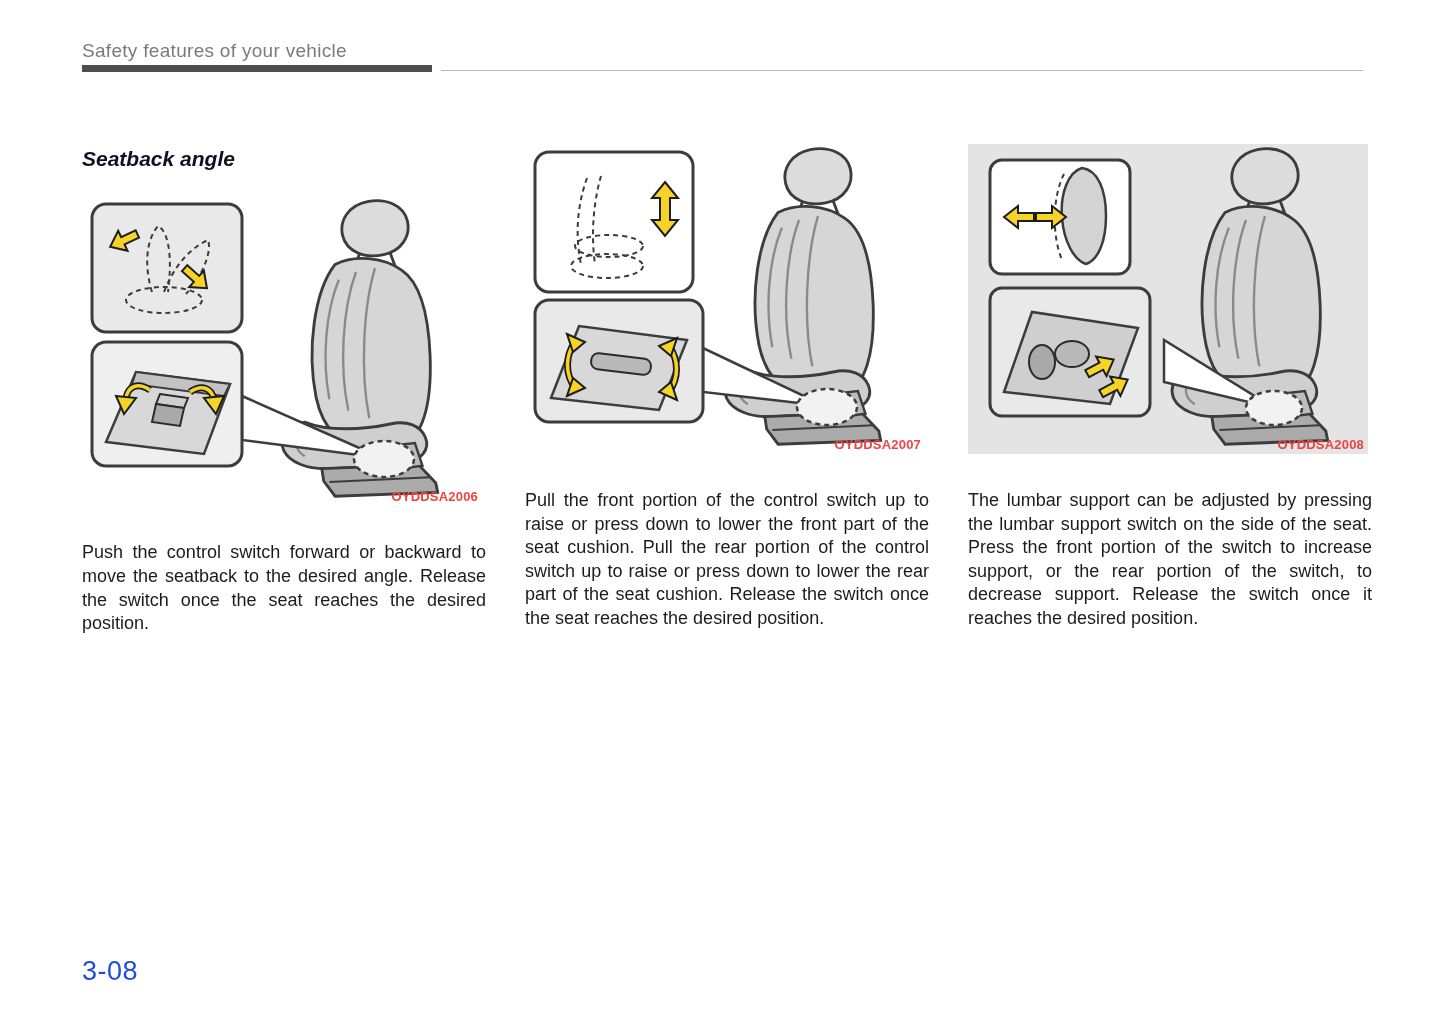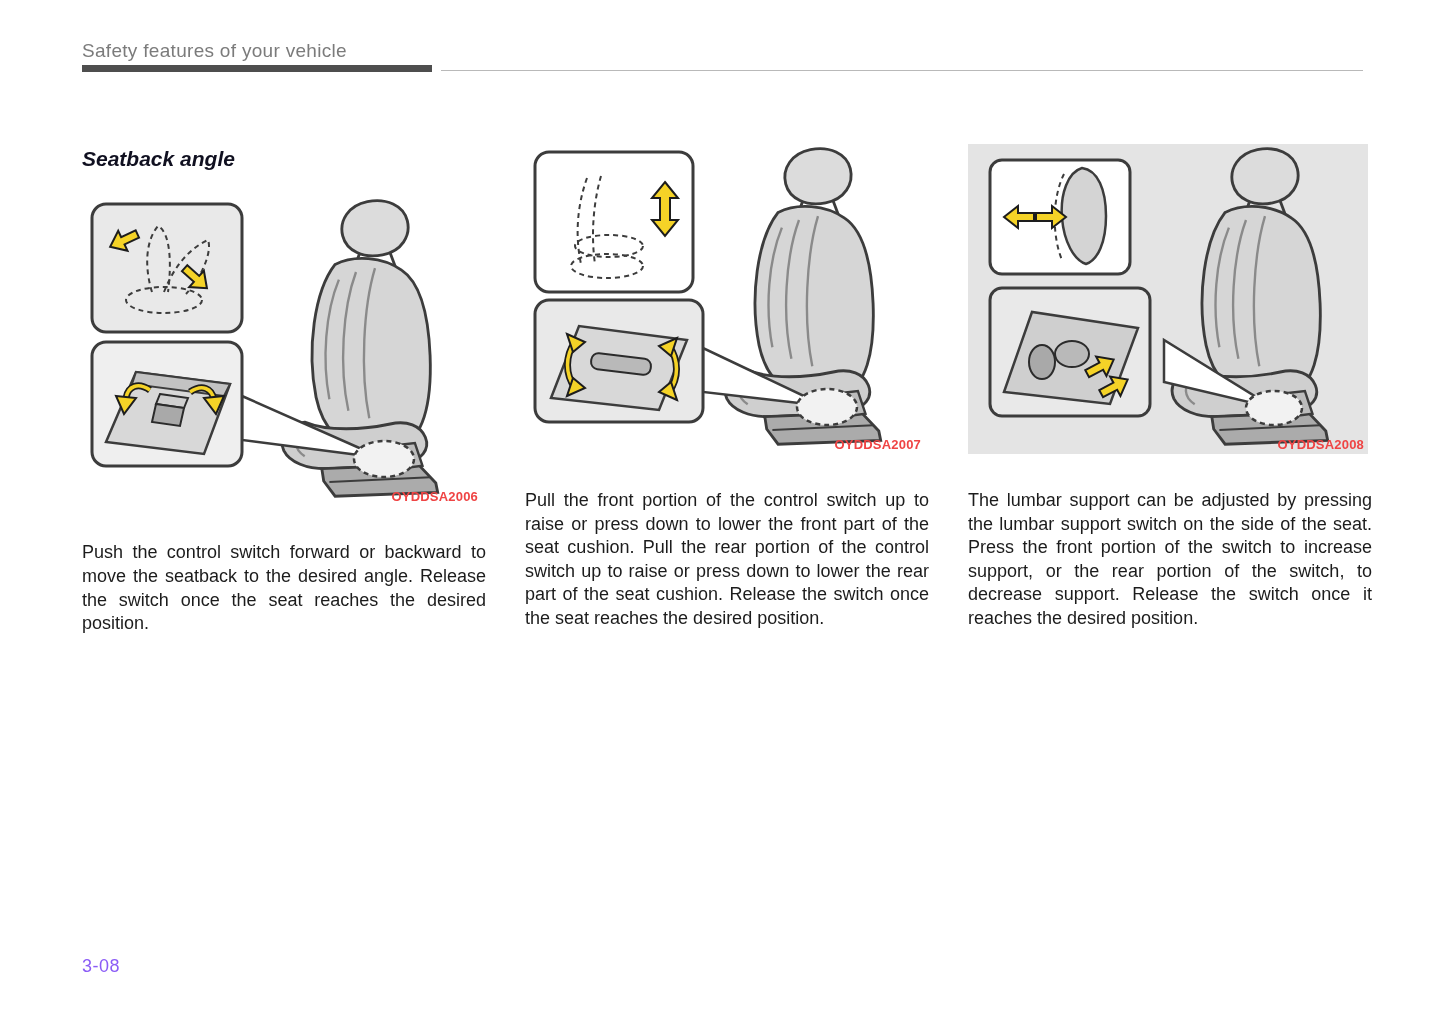--- a/index.html
+++ b/index.html
@@ -33,21 +33,21 @@
   .img-code {
     position: absolute; right: 4px; bottom: 2px;
     font-size: 13px; font-weight: bold; color: #ef4444; letter-spacing: 0.2px;
   }
   p.body-text {
     font-size: 18px; line-height: 1.31; color: #1c1c1c;
     text-align: justify; text-justify: inter-word;
   }
 
   
-  .page-number { position: absolute; left: 82px; top: 956px; font-size: 18px; color: #8b5cf6; letter-spacing: 0.5px; }
+  .page-number { position: absolute; left: 82px; top: 956px; font-size: 27px; color: #1d4ed8; letter-spacing: 0.5px; }
 </style>
 </head>
 <body>
 
 <svg width="0" height="0" style="position:absolute" aria-hidden="true">
   <defs>
     <g id="seat-side">
       <path d="M92,6 C72,10 62,26 66,42 C70,58 88,66 108,62 C128,58 138,42 134,26 C130,10 112,2 92,6 Z" fill="#dcdcdc" stroke="#3c3c3c" stroke-width="3"></path>
       <path d="M84,60 L78,76" stroke="#3c3c3c" stroke-width="3" fill="none"></path>
       <path d="M116,60 L122,76" stroke="#3c3c3c" stroke-width="3" fill="none"></path>

